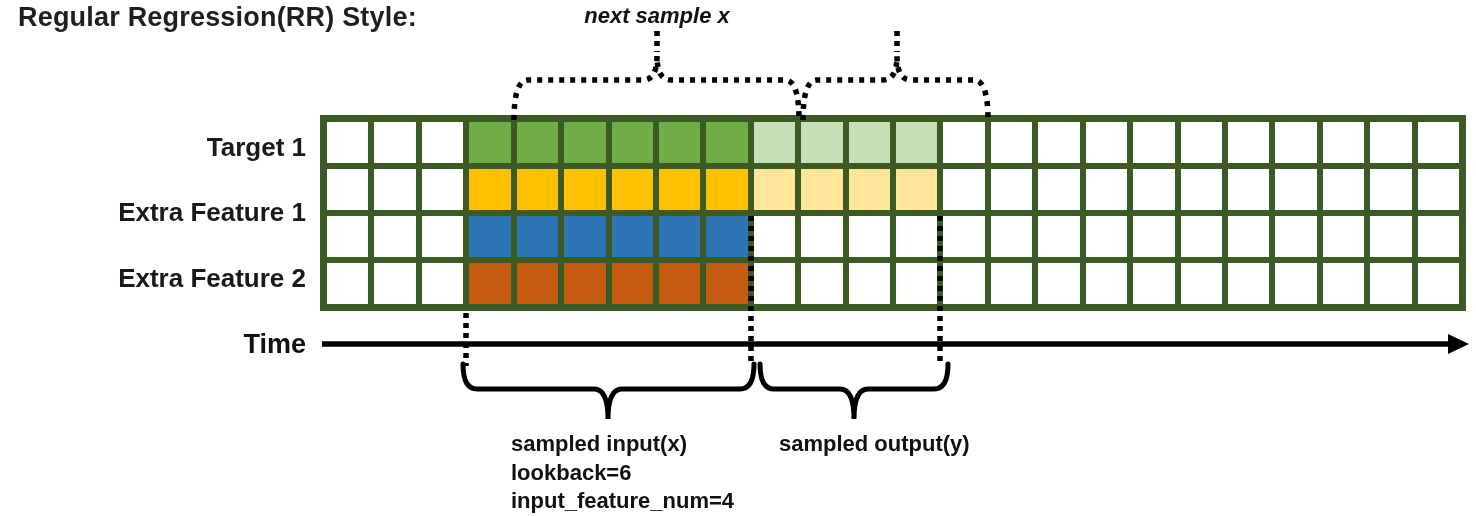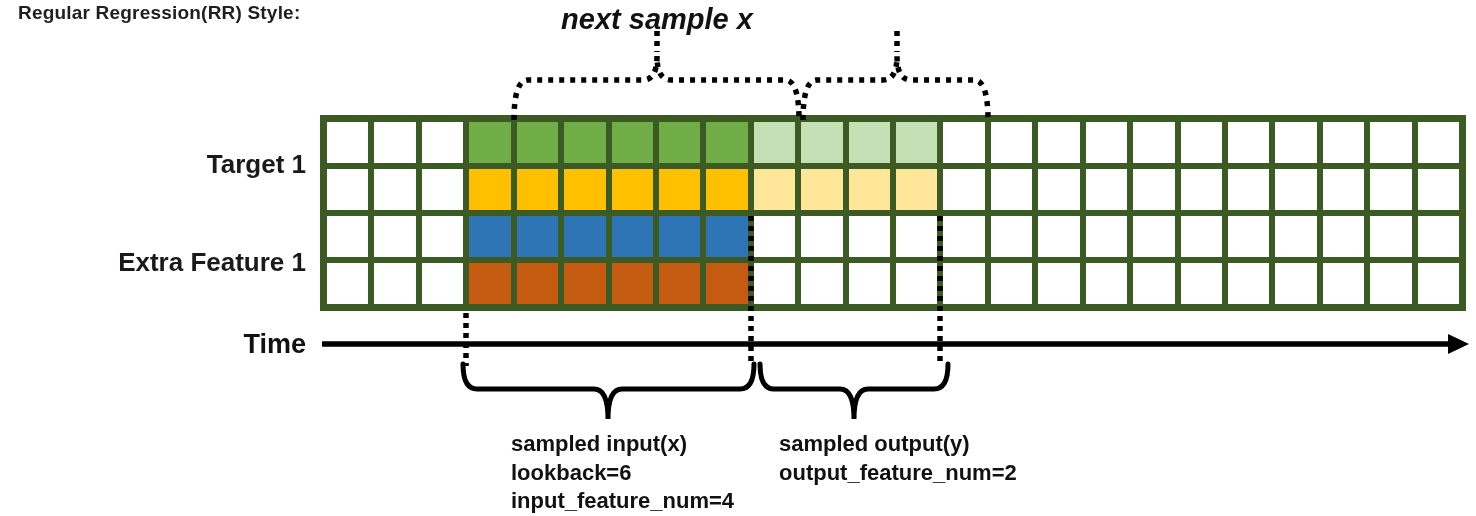--- a/index.html
+++ b/index.html
@@ -2,25 +2,25 @@
 <html><head>
 <meta charset="utf-8">
 <style>
   html,body { margin:0; padding:0; background:#ffffff; }
   .canvas {
     position:relative; width:1476px; height:516px; background:#ffffff;
     font-family:"Liberation Sans", sans-serif; color:#1a1a1a; overflow:hidden;
   }
   .title {
     position:absolute; left:18px; top:2px;
-    font-size:19px; font-weight:bold; letter-spacing:0.2px; color:#1f1f1f;
+    font-size:27px; font-weight:bold; letter-spacing:0.2px; color:#1f1f1f;
   }
   .top-label {
     position:absolute; top:3px; transform:translateX(-50%);
-    font-size:29px; font-style:italic; font-weight:bold; color:#111;
+    font-size:22px; font-style:italic; font-weight:bold; color:#111;
     white-space:nowrap;
   }
   .top-label.nsx { left:657px; }
   .top-label.nsy { left:897px; }
 
   .row-labels {
     position:absolute; left:0; top:115px; width:306px; height:196px;
     display:flex; flex-direction:column;
   }
   .row-label {
@@ -54,20 +54,21 @@
 
 <div class="canvas">
 
   <div class="title">Regular Regression(RR) Style:</div>
 
   <div class="top-label nsx">next sample x</div>
 
   <div class="row-labels">
       <div class="row-label">Target 1</div>
       <div class="row-label">Extra Feature 1</div>
+      <div class="row-label">Extra Feature 2</div>
     </div>
 
   <div class="sample-grid" style="background: rgb(60, 90, 36); grid-template-columns: repeat(24, 1fr);">
       <div class="cell" style="background: rgb(255, 255, 255);"></div>
       <div class="cell" style="background: rgb(255, 255, 255);"></div>
       <div class="cell" style="background: rgb(255, 255, 255);"></div>
       <div class="cell" style="background: rgb(112, 173, 71);"></div>
       <div class="cell" style="background: rgb(112, 173, 71);"></div>
       <div class="cell" style="background: rgb(112, 173, 71);"></div>
       <div class="cell" style="background: rgb(112, 173, 71);"></div>
@@ -183,16 +184,15 @@
     <path d="M760,364 Q760,389 774,389 L840,389 Q854,389 854,419 Q854,389 868,389 L934,389 Q948,389 948,364" stroke="#000" stroke-width="5" fill="none" stroke-linecap="round"></path>
   </svg>
 
   <div class="anno input">
     <div>sampled input(x)</div>
     <div>lookback=6</div>
     <div>input_feature_num=4</div>
   </div>
   <div class="anno output">
     <div>sampled output(y)</div>
-    <div>output_feature_num=2</div>
   </div>
 
 </div>
 
 </body></html>

